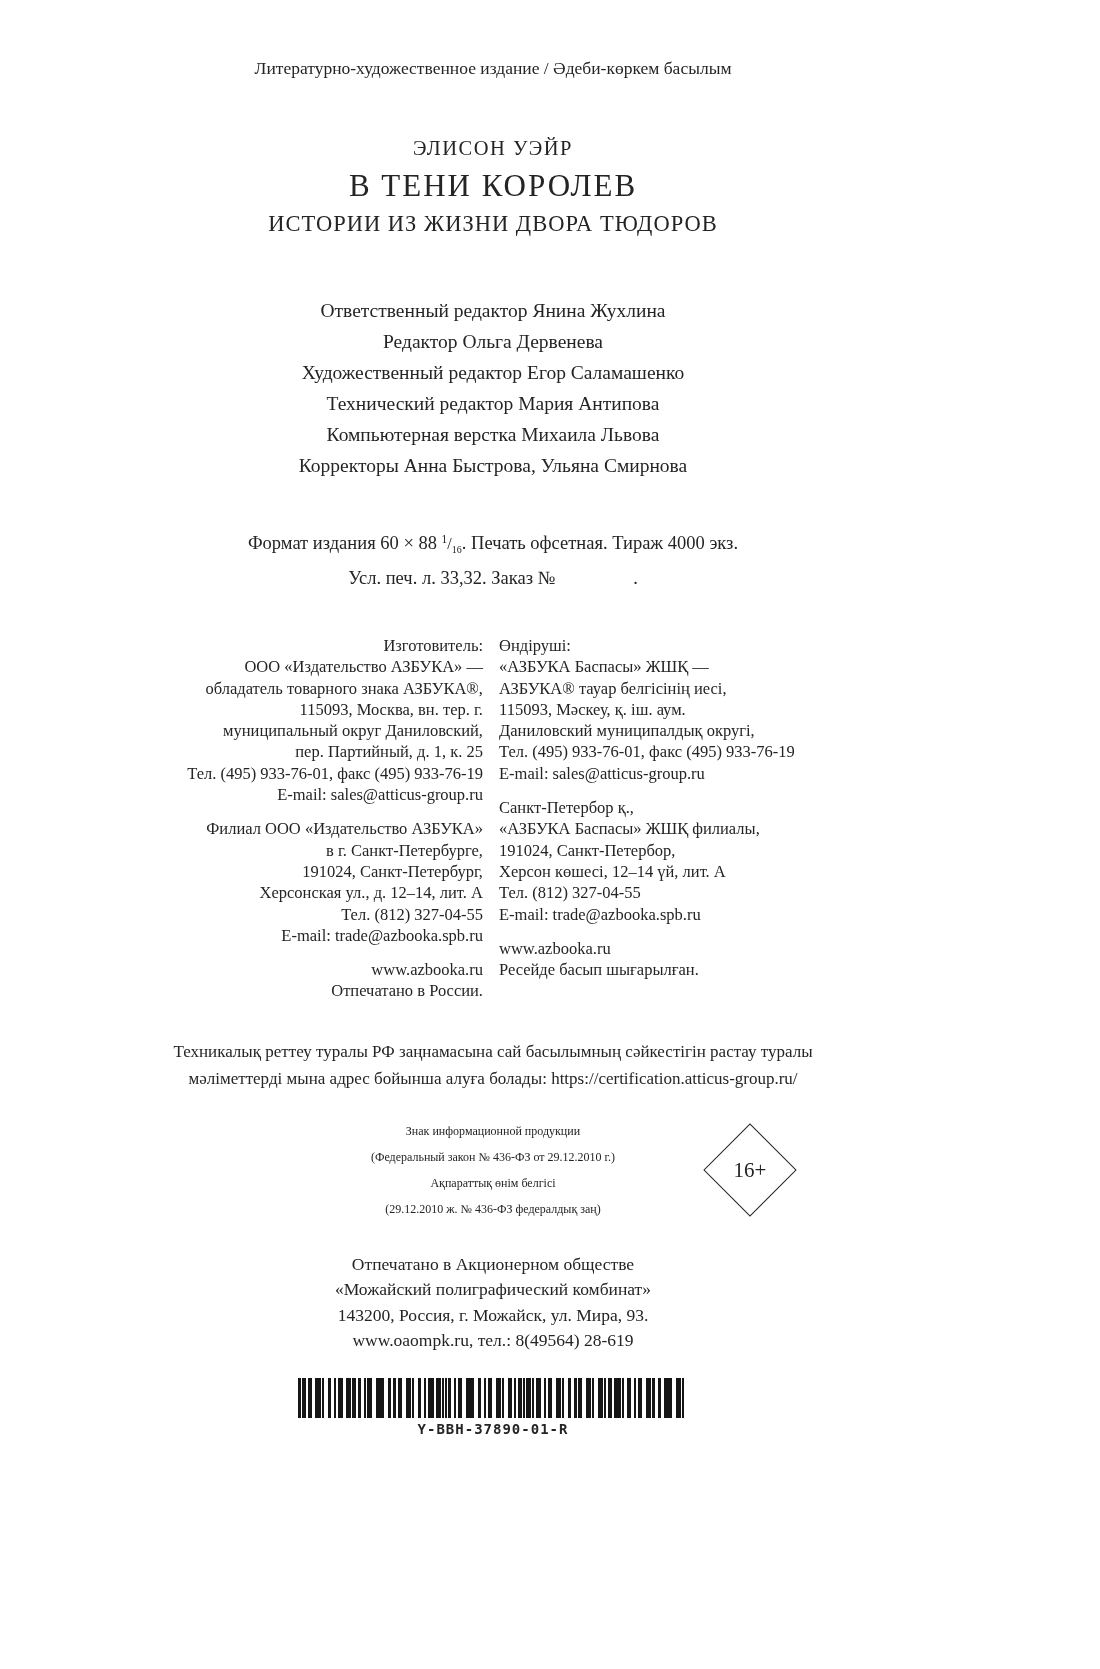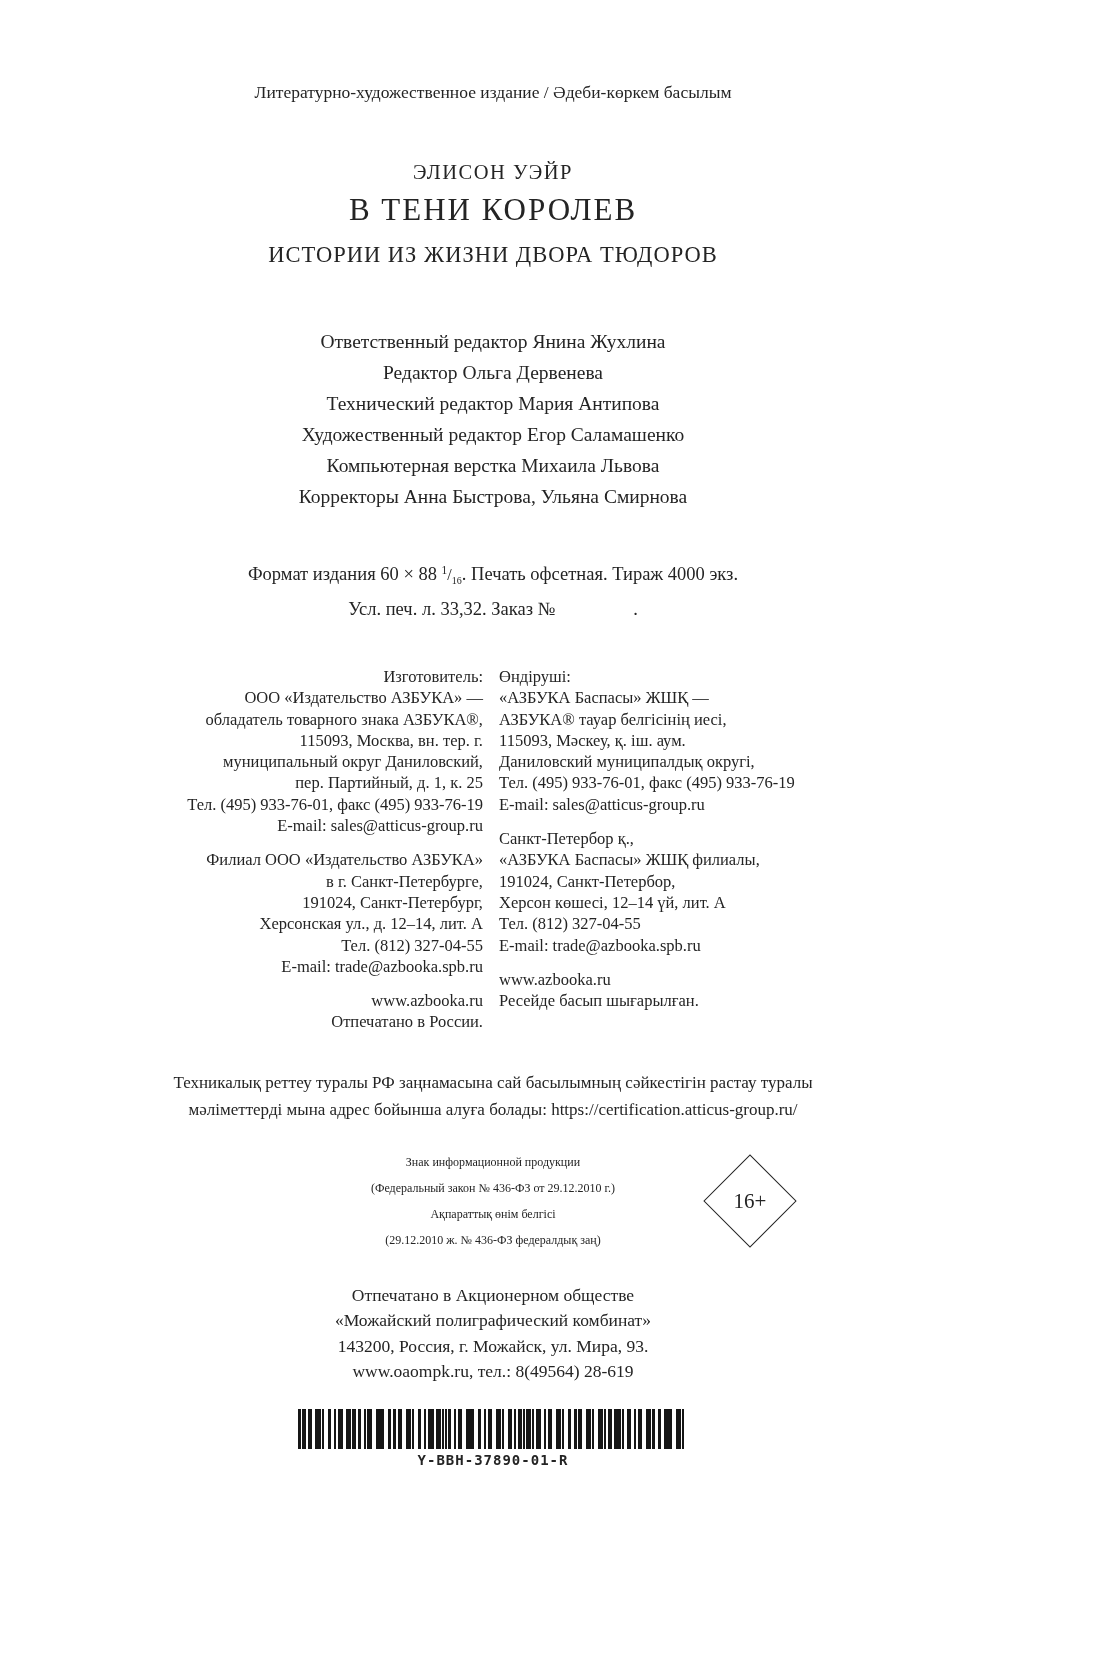--- a/index.html
+++ b/index.html
@@ -2,27 +2,27 @@
 <html><head>
 <meta charset="utf-8">
 <style>
   * { margin:0; padding:0; box-sizing:border-box; }
   html, body { background:#ffffff; }
   body {
     width:1100px; height:1669px; position:relative; overflow:hidden;
     font-family:"Liberation Serif", "DejaVu Serif", serif;
     color:#242424;
   }
-  .page { width:800px; margin-left:93px; padding-top:82px; text-align:center; }
+  .page { width:800px; margin-left:93px; padding-top:58px; text-align:center; }
 
   .edition-line { font-size:17.5px; }
 
   .author   { margin-top:58px; font-size:20.5px; letter-spacing:1.5px; }
   .title    { margin-top:8px;  font-size:31px;   letter-spacing:2px; font-weight:normal; }
-  .subtitle { margin-top:14px;  font-size:22.5px; letter-spacing:1px; }
+  .subtitle { margin-top:7px;  font-size:22.5px; letter-spacing:1px; }
 
   .staff { margin-top:58px; font-size:19.5px; line-height:31px; }
 
   .printinfo { margin-top:44px; font-size:18.5px; line-height:29px; }
   sup.frac { font-size:11.5px; vertical-align:6px; }
   sub.frac { font-size:10px; vertical-align:-4px; }
   .fracslash { font-size:16px; }
   .order-gap { display:inline-block; width:78px; }
 
   .columns {
@@ -71,22 +71,22 @@
 
   <div class="edition-line">Литературно-художественное издание / Әдеби-көркем басылым</div>
 
   <div class="author">ЭЛИСОН УЭЙР</div>
   <h1 class="title">В ТЕНИ КОРОЛЕВ</h1>
   <div class="subtitle">ИСТОРИИ ИЗ ЖИЗНИ ДВОРА ТЮДОРОВ</div>
 
   <div class="staff">
     <div>Ответственный редактор Янина Жухлина</div>
     <div>Редактор Ольга Дервенева</div>
+    <div>Художественный редактор Егор Саламашенко</div>
     <div>Технический редактор Мария Антипова</div>
-    <div>Художественный редактор Егор Саламашенко</div>
     <div>Компьютерная верстка Михаила Львова</div>
     <div>Корректоры Анна Быстрова, Ульяна Смирнова</div>
   </div>
 
   <div class="printinfo">
     <div>
       <span>Формат издания 60 × 88 </span><sup class="frac">1</sup><span class="fracslash">/</span><sub class="frac">16</sub><span>. Печать офсетная. Тираж 4000 экз.</span>
     </div>
     <div>
       <span>Усл. печ. л. 33,32. Заказ №</span><span class="order-gap"></span><span>.</span>

